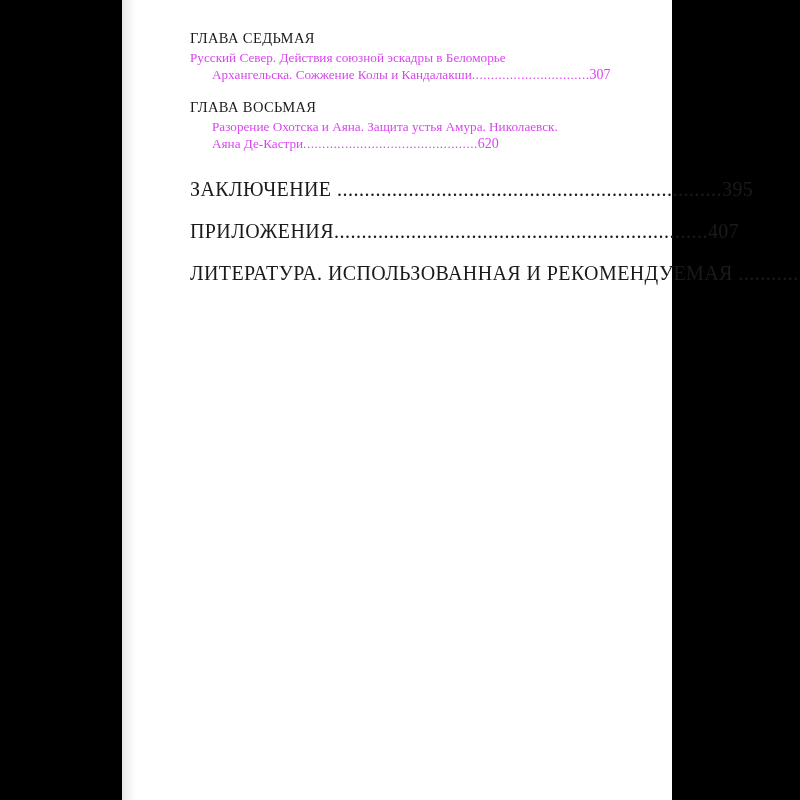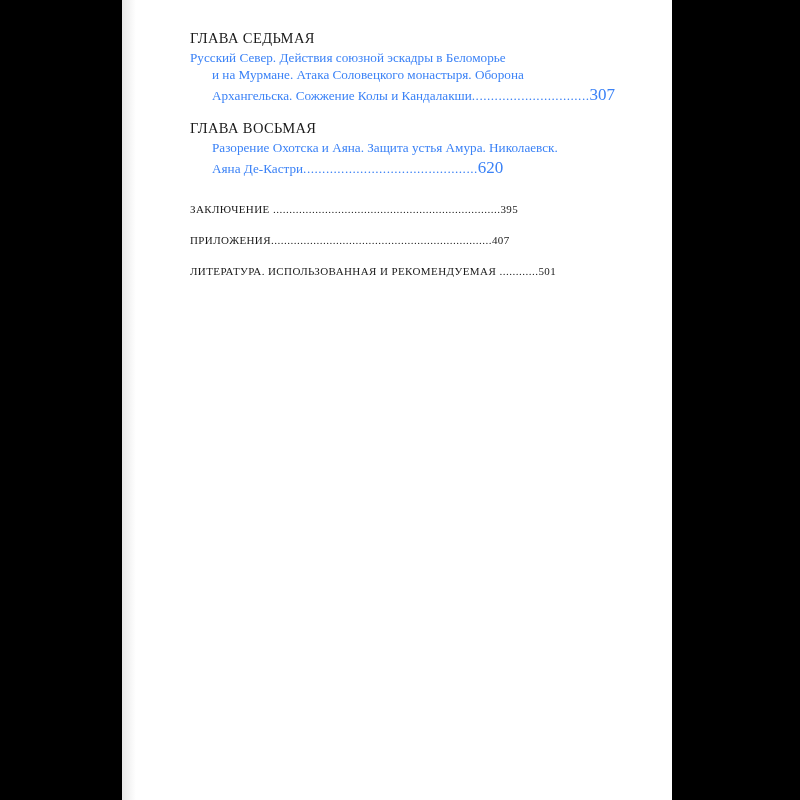--- a/index.html
+++ b/index.html
@@ -48,35 +48,35 @@
   }
   .chapter-head {
     font-size: 14.5px;
     letter-spacing: 0.4px;
     color: #1a1a1a;
     margin-bottom: 2px;
     white-space: nowrap;
   }
   .chapter-line {
     font-size: 13.2px;
-    color: #3b82f6;
+    color: #d946ef;
     line-height: 1.32;
     white-space: nowrap;
   }
   .chapter-line.indent {
     padding-left: 22px;
   }
   .chapter-line .dots {
     letter-spacing: 0.5px;
   }
   .chapter-line .pagenum {
-    font-size: 17px;
+    font-size: 14px;
   }
   .section-row {
-    font-size: 11px;
+    font-size: 20px;
     letter-spacing: 0.4px;
     color: #1a1a1a;
     margin-top: 19px;
     white-space: nowrap;
   }
   .section-row .dots {
     letter-spacing: 0.5px;
   }
   .section-row.first { margin-top: 24px; }
 </style>
@@ -86,23 +86,20 @@
 <div class="page-canvas">
   <div class="paper"></div>
   <div class="gutter-shade"></div>
 
   <div class="content">
 
     <div class="chapter-block">
       <div class="chapter-head">ГЛАВА СЕДЬМАЯ</div>
       <div class="chapter-line">
         <span>Русский Север. Действия союзной эскадры в Беломорье</span>
-      </div>
-      <div class="chapter-line indent">
-        <span>и на Мурмане. Атака Соловецкого монастыря. Оборона</span>
       </div>
       <div class="chapter-line indent">
         <span>Архангельска. Сожжение Колы и Кандалакши</span><span class="dots">...............................</span><span class="pagenum">307</span>
       </div>
     </div>
 
     <div class="chapter-block">
       <div class="chapter-head">ГЛАВА ВОСЬМАЯ</div>
       <div class="chapter-line indent">
         <span>Разорение Охотска и Аяна. Защита устья Амура. Николаевск.</span>

